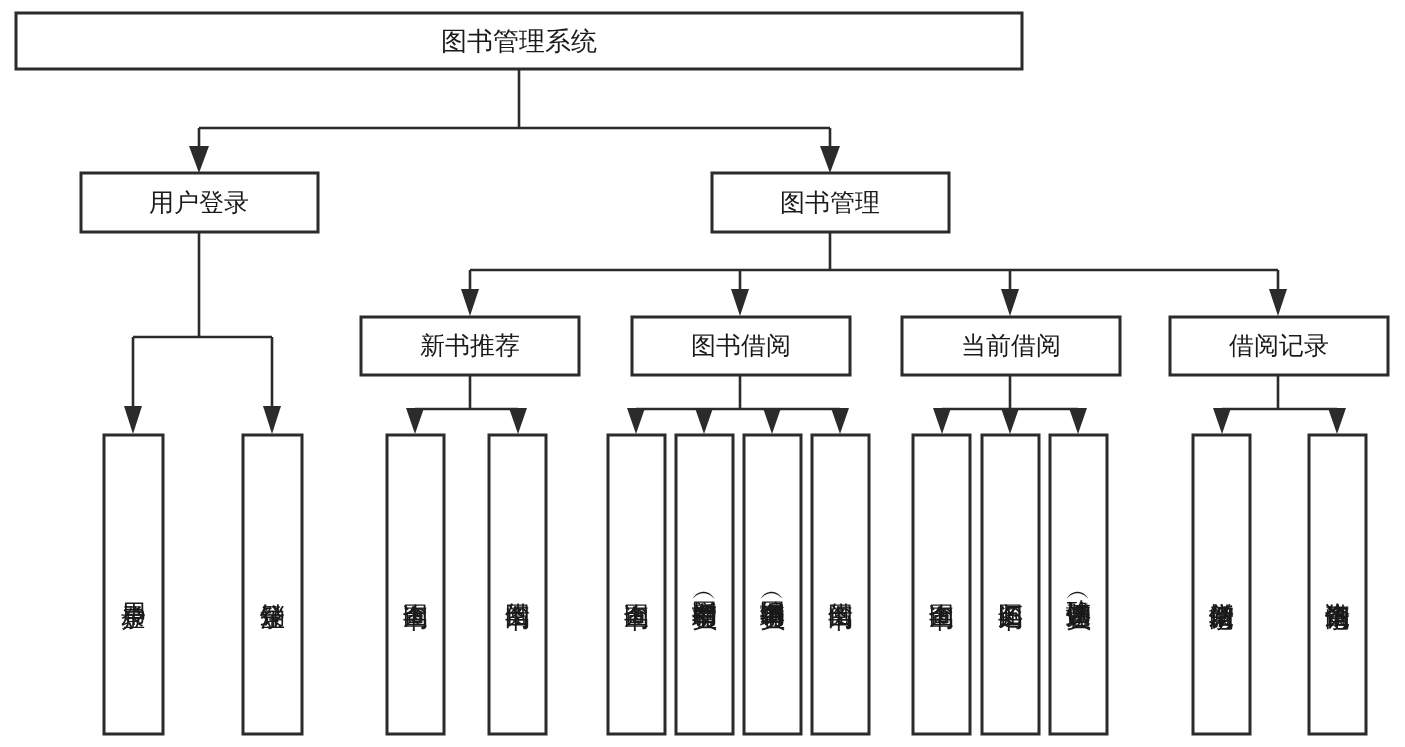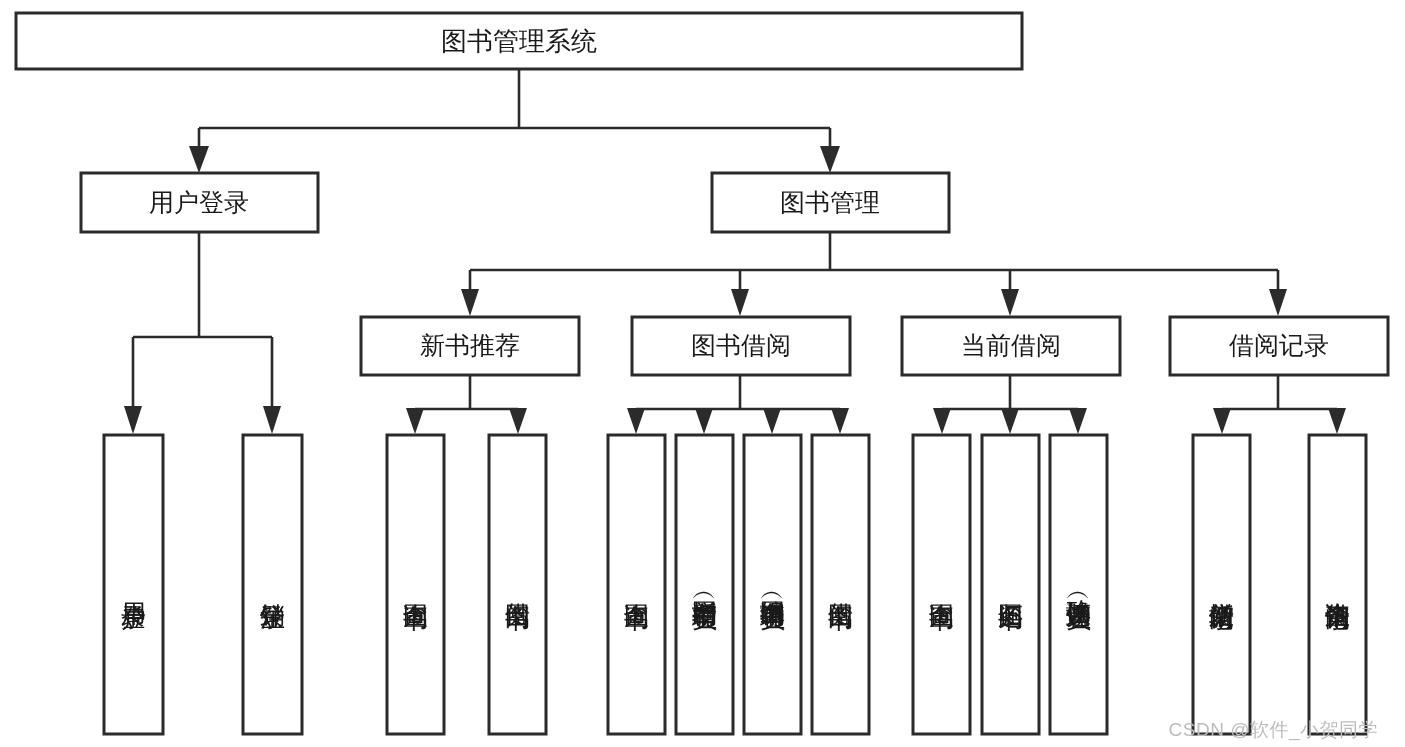--- a/index.html
+++ b/index.html
@@ -292,14 +292,13 @@
       <rect class="node-rect" x="1309" y="435" width="57" height="299"></rect>
       <foreignObject x="1309" y="435" width="57" height="299">
         <div xmlns="http://www.w3.org/1999/xhtml" class="vlabel-wrap">
           <div class="vlabel">查询借阅记录</div>
         </div>
       </foreignObject>
     </g>
 
   </svg>
 
-  <div class="watermark">CSDN @软件_小贺同学</div>
 </div>
 
 </body></html>

